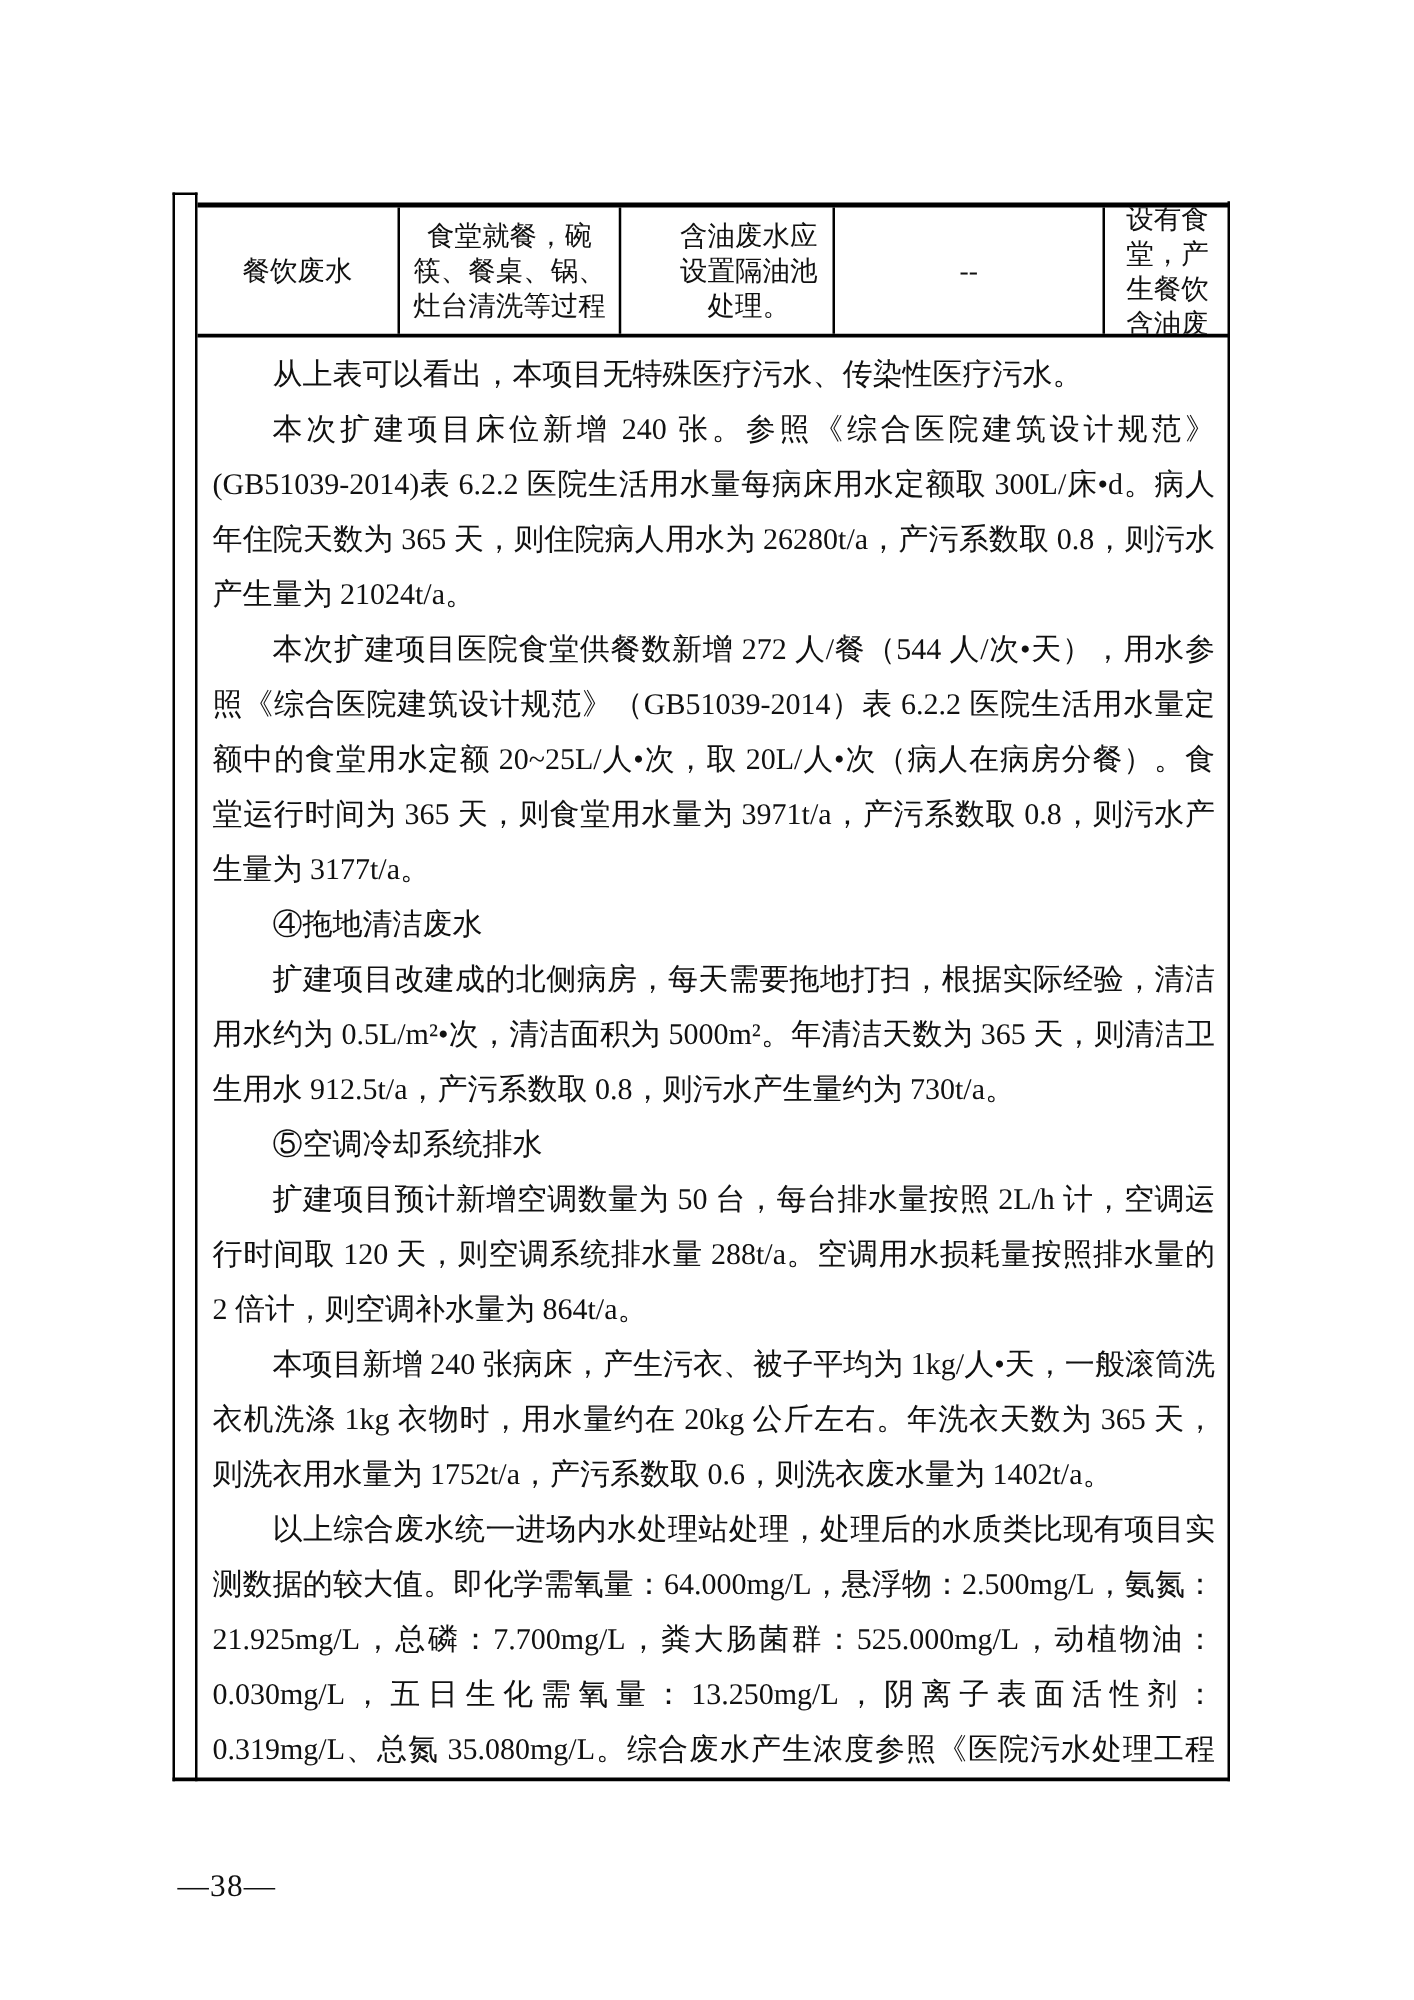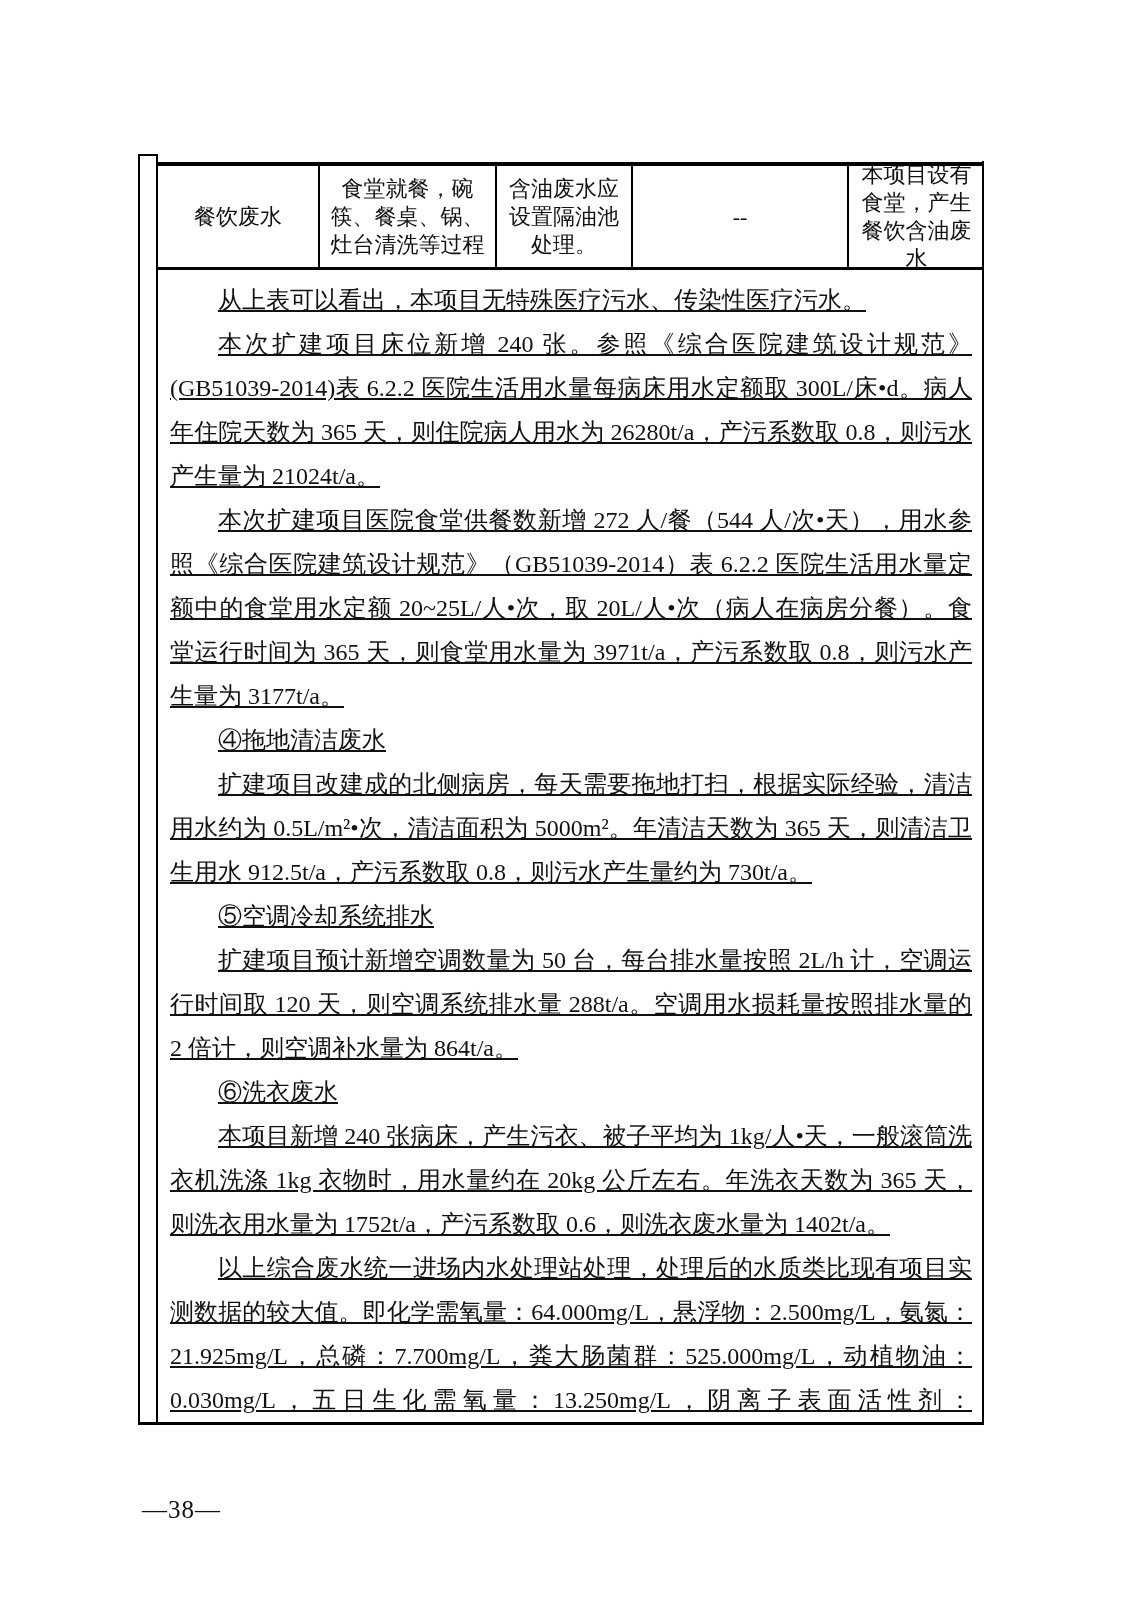--- a/index.html
+++ b/index.html
@@ -38,34 +38,33 @@
     justify-content: center;
     text-align: center;
     font-size: 22px;
     line-height: 28px;
     padding: 2px 8px;
     overflow: hidden;
   }
   .pollutant-row .cell:last-child { border-right: none; }
   .cell-1 { width: 162px; flex: none; }
   .cell-2 { width: 177px; flex: none; }
-  .cell-3 { width: 136px; flex: none; }
+  .cell-3 { width: 136px; flex: none; margin-left: 35px; }
   .cell-4 { width: 216px; flex: none; }
   .cell-5 { flex: 1; }
 
   .body-text {
     position: absolute;
     left: 158px; top: 272px;
     width: 826px; height: 1150px;
     padding: 6px 12px 0 12px;
     font-size: 24px;
     line-height: 44px;
     text-align: justify;
     overflow: hidden;
-    text-decoration: underline;
   }
   .body-text p {
     text-indent: 2em;
     margin: 0;
   }
 
   .page-number {
     position: absolute;
     left: 142px; top: 1494px;
     font-size: 25px;
@@ -94,20 +93,19 @@
   </div>
 
   <div class="body-text">
     <p>从上表可以看出，本项目无特殊医疗污水、传染性医疗污水。</p>
     <p>本次扩建项目床位新增 240 张。参照《综合医院建筑设计规范》(GB51039-2014)表 6.2.2 医院生活用水量每病床用水定额取 300L/床•d。病人年住院天数为 365 天，则住院病人用水为 26280t/a，产污系数取 0.8，则污水产生量为 21024t/a。</p>
     <p>本次扩建项目医院食堂供餐数新增 272 人/餐（544 人/次•天），用水参照《综合医院建筑设计规范》（GB51039-2014）表 6.2.2 医院生活用水量定额中的食堂用水定额 20~25L/人•次，取 20L/人•次（病人在病房分餐）。食堂运行时间为 365 天，则食堂用水量为 3971t/a，产污系数取 0.8，则污水产生量为 3177t/a。</p>
     <p>④拖地清洁废水</p>
     <p>扩建项目改建成的北侧病房，每天需要拖地打扫，根据实际经验，清洁用水约为 0.5L/m²•次，清洁面积为 5000m²。年清洁天数为 365 天，则清洁卫生用水 912.5t/a，产污系数取 0.8，则污水产生量约为 730t/a。</p>
     <p>⑤空调冷却系统排水</p>
     <p>扩建项目预计新增空调数量为 50 台，每台排水量按照 2L/h 计，空调运行时间取 120 天，则空调系统排水量 288t/a。空调用水损耗量按照排水量的 2 倍计，则空调补水量为 864t/a。</p>
-    <p>⑥洗衣废水</p>
     <p>本项目新增 240 张病床，产生污衣、被子平均为 1kg/人•天，一般滚筒洗衣机洗涤 1kg 衣物时，用水量约在 20kg 公斤左右。年洗衣天数为 365 天，则洗衣用水量为 1752t/a，产污系数取 0.6，则洗衣废水量为 1402t/a。</p>
     <p>以上综合废水统一进场内水处理站处理，处理后的水质类比现有项目实测数据的较大值。即化学需氧量：64.000mg/L，悬浮物：2.500mg/L，氨氮：21.925mg/L，总磷：7.700mg/L，粪大肠菌群：525.000mg/L，动植物油：0.030mg/L，五日生化需氧量：13.250mg/L，阴离子表面活性剂：0.319mg/L、总氮 35.080mg/L。综合废水产生浓度参照《医院污水处理工程技术规范》、《医院污水处理技术指南》确定。</p>
   </div>
 
   <div class="page-number">—38—</div>
 
 </div>
 
 </body></html>

